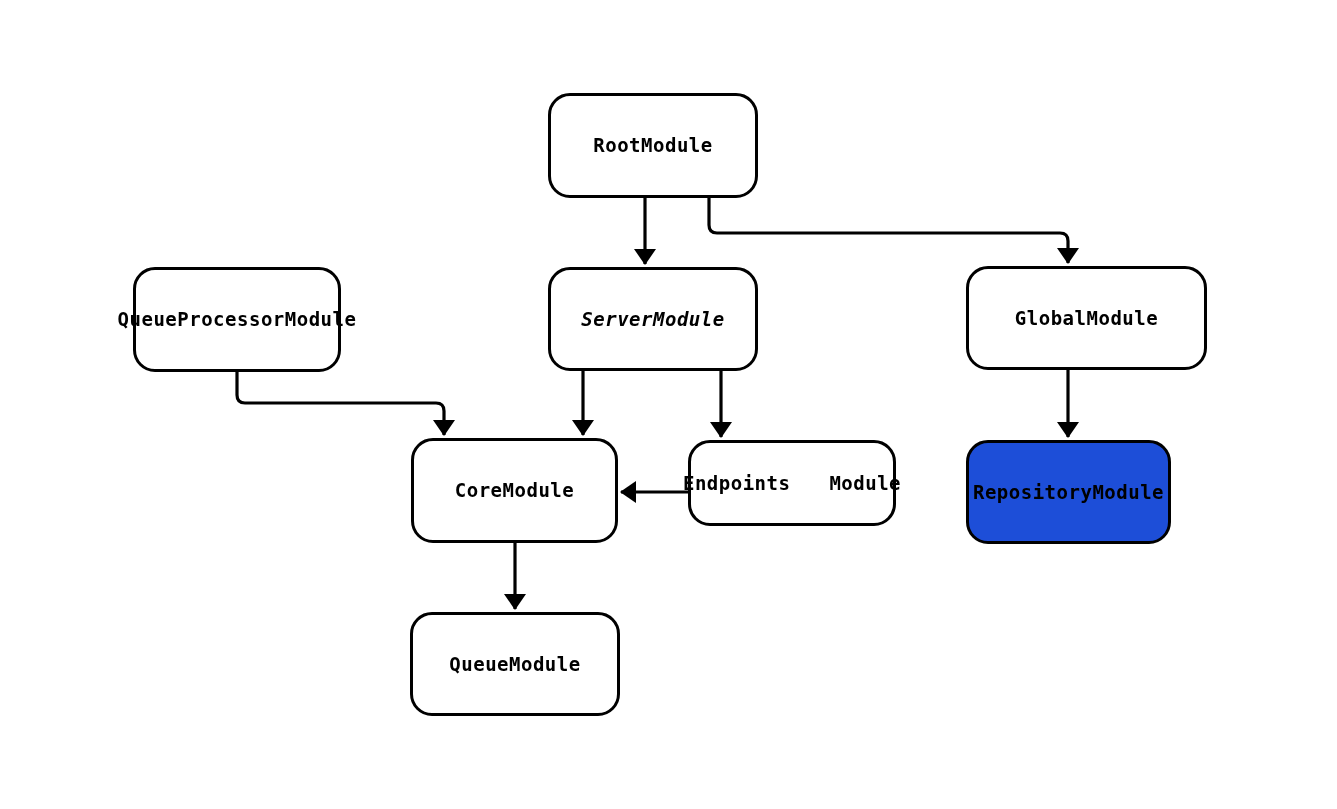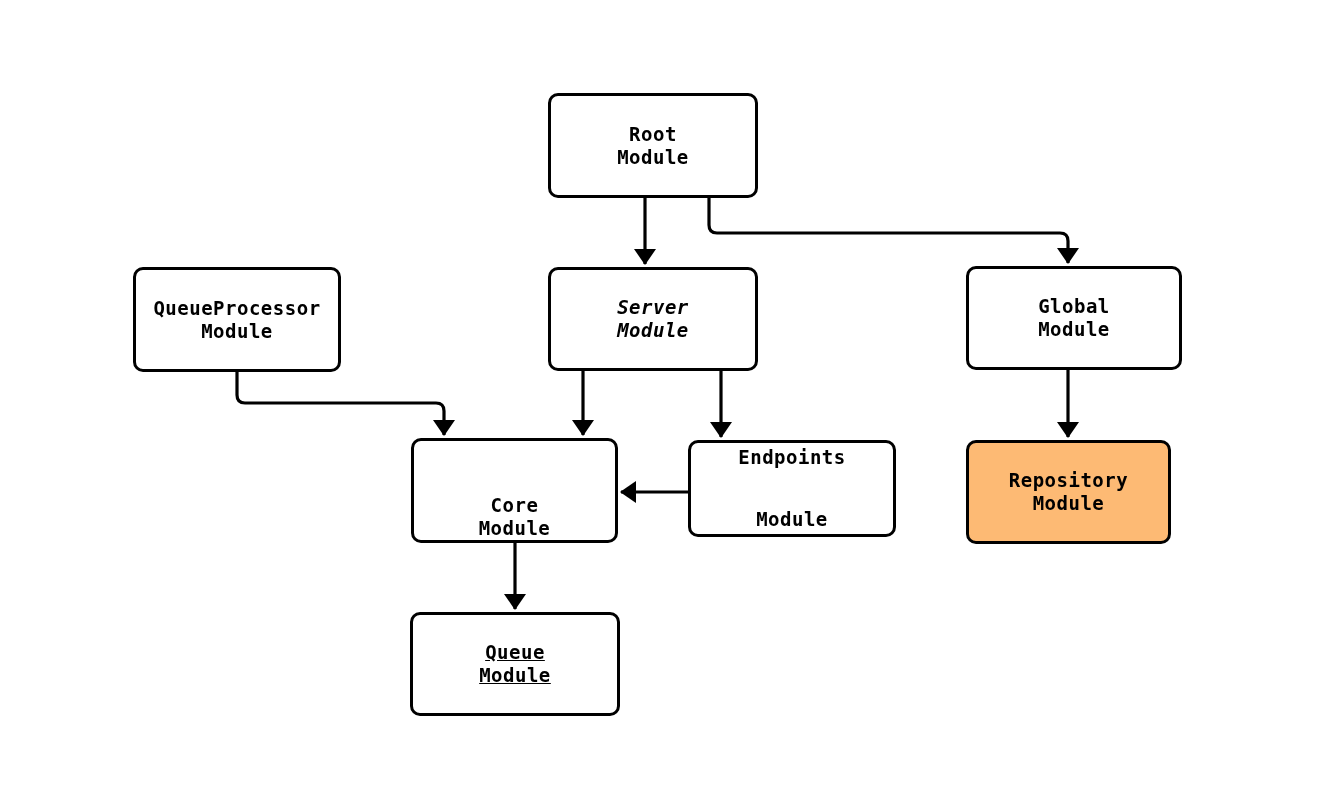--- a/index.html
+++ b/index.html
@@ -28,23 +28,23 @@
     left: 0;
     top: 0;
     width: 1337px;
     height: 809px;
   }
   .node {
     position: absolute;
     box-sizing: border-box;
     background: #ffffff;
     border: 3px solid #000000;
-    border-radius: 10px;
+    border-radius: 22px;
     display: flex;
-    flex-direction: column;
+    flex-direction: row;
     align-items: center;
     justify-content: center;
     text-align: center;
     font-weight: bold;
     font-size: 19px;
     line-height: 23px;
     color: #000000;
     letter-spacing: 0.5px;
   }
   .node span {
@@ -84,34 +84,34 @@
         <span>Module</span>
       </div>
       <div class="node" style="left: 133px; top: 267px; width: 208px; height: 105px; background: rgb(255, 255, 255); border-color: rgb(0, 0, 0); color: rgb(0, 0, 0); text-align: center;">
         <span>QueueProcessor</span>
         <span>Module</span>
       </div>
       <div class="node" style="left: 548px; top: 267px; width: 210px; height: 104px; background: rgb(255, 255, 255); border-color: rgb(0, 0, 0); color: rgb(0, 0, 0); font-style: italic;">
         <span>Server</span>
         <span>Module</span>
       </div>
-      <div class="node" style="left: 966px; top: 266px; width: 216px; height: 104px; background: rgb(255, 255, 255); border-color: rgb(0, 0, 0); color: rgb(0, 0, 0);">
+      <div class="node" style="left: 966px; top: 266px; width: 241px; height: 104px; background: rgb(255, 255, 255); border-color: rgb(0, 0, 0); color: rgb(0, 0, 0);">
         <span>Global</span>
         <span>Module</span>
       </div>
-      <div class="node" style="left: 411px; top: 438px; width: 207px; height: 105px; background: rgb(255, 255, 255); border-color: rgb(0, 0, 0); color: rgb(0, 0, 0); justify-content: flex-end;">
+      <div class="node" style="left: 411px; top: 438px; width: 207px; height: 105px; background: rgb(255, 255, 255); border-color: rgb(0, 0, 0); color: rgb(0, 0, 0);">
         <span>Core</span>
         <span>Module</span>
       </div>
-      <div class="node" style="left: 688px; top: 440px; width: 208px; height: 97px; background: rgb(255, 255, 255); border-color: rgb(0, 0, 0); color: rgb(0, 0, 0); gap: 39px;">
+      <div class="node" style="left: 688px; top: 440px; width: 208px; height: 86px; background: rgb(255, 255, 255); border-color: rgb(0, 0, 0); color: rgb(0, 0, 0); gap: 39px;">
         <span>Endpoints</span>
         <span>Module</span>
       </div>
-      <div class="node" style="left: 966px; top: 440px; width: 205px; height: 104px; background: #fdba74; border-color: rgb(0, 0, 0); color: rgb(0, 0, 0);">
+      <div class="node" style="left: 966px; top: 440px; width: 205px; height: 104px; background: #1d4ed8; border-color: rgb(0, 0, 0); color: rgb(0, 0, 0);">
         <span>Repository</span>
         <span>Module</span>
       </div>
-      <div class="node" style="left: 410px; top: 612px; width: 210px; height: 104px; background: rgb(255, 255, 255); border-color: rgb(0, 0, 0); color: rgb(0, 0, 0); text-decoration: underline;">
+      <div class="node" style="left: 410px; top: 612px; width: 210px; height: 104px; background: rgb(255, 255, 255); border-color: rgb(0, 0, 0); color: rgb(0, 0, 0);">
         <span>Queue</span>
         <span>Module</span>
       </div>
     </div>
 </div>
 
 </body></html>

